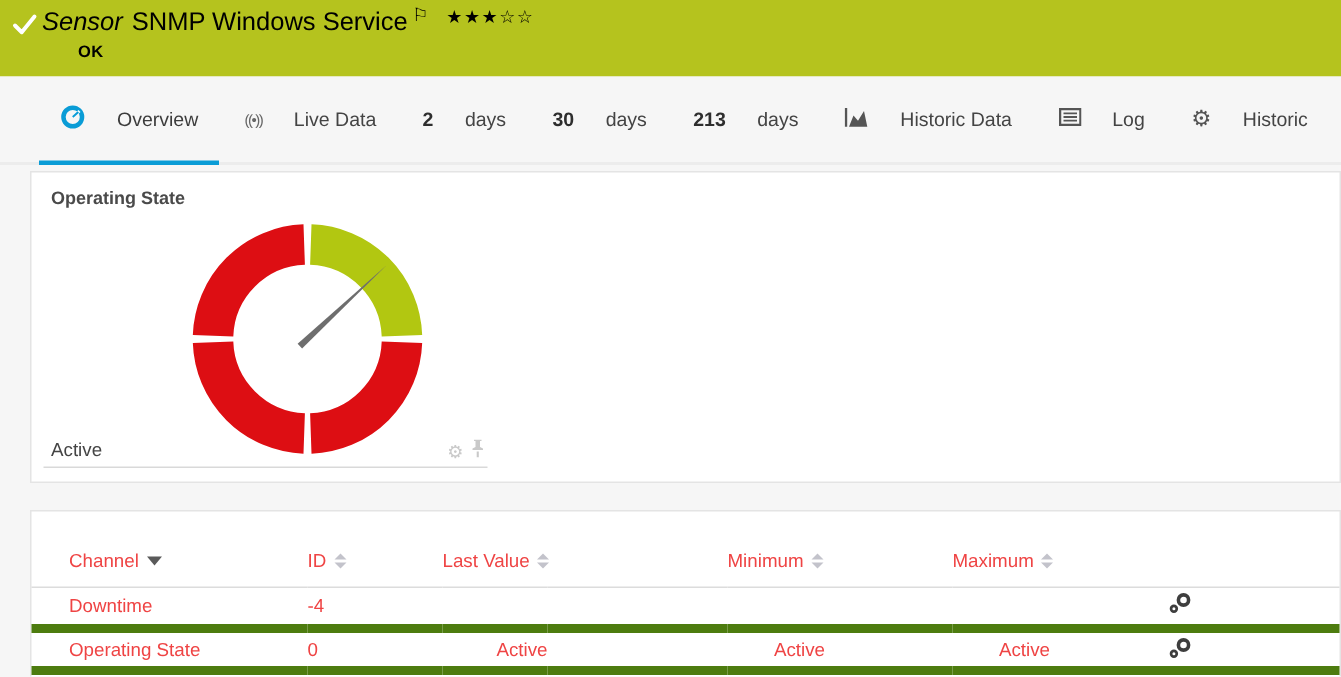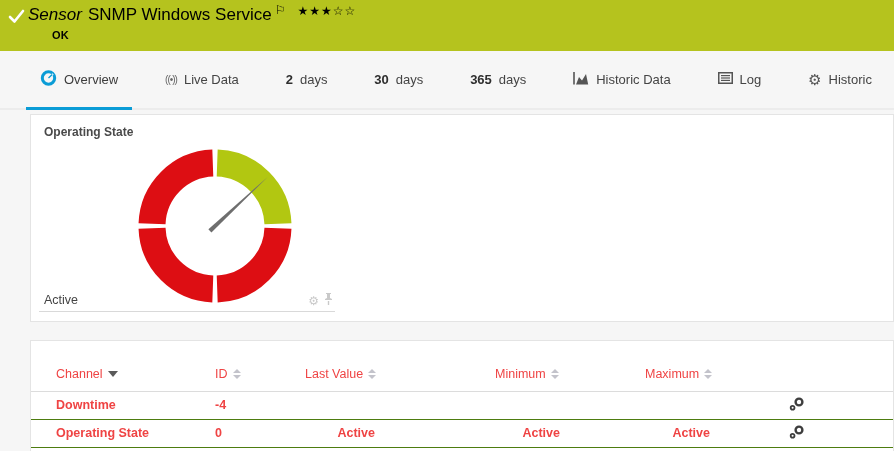--- a/index.html
+++ b/index.html
@@ -20,54 +20,54 @@
   .stars { margin-left:12px; font-size:12px; letter-spacing:1px; vertical-align:top; position:relative; top:-1px; cursor:pointer; }
   .status-ok { position:absolute; left:52px; top:29px; font-size:11px; font-weight:bold; letter-spacing:0.3px; }
 
   
   .tabbar {
     height:59px; background:#f6f6f6; border-bottom:2px solid #ececec;
     display:flex; align-items:stretch; justify-content:space-between;
     padding:0 8px 0 26px; position:relative;
   }
   .tab {
-    display:flex; align-items:center; gap:7px;
+    display:flex; align-items:center; gap:21px;
     font-size:13px; color:#444; padding:0 14px; position:relative; cursor:pointer; white-space:nowrap;
   }
   .tab .num { font-weight:bold; color:#2e2e2e; }
   .tab.active { color:#3c3c3c; }
   .tab.active::after {
     content:""; position:absolute; left:0; right:0; bottom:-2px; height:3px; background:#0a9cd6;
   }
   .txt-icon { font-style:normal; color:#666; }
   .txt-icon.live { font-size:10px; letter-spacing:-1px; position:relative; top:-1px; }
   .txt-icon.gear { font-size:15px; color:#555; line-height:1; }
   .tab svg, .tab .txt-icon { flex:0 0 auto; }
 
   
-  .panel { background:#fff; border:1px solid #e4e4e4; margin-left:30px; position:relative; }
+  .panel { background:#fff; border:1px solid #e4e4e4; margin-left:20px; position:relative; }
   .panel-gauge { margin-top:4px; height:208px; }
   .panel-table { margin-top:18px; height:140px; }
 
   .panel-title { position:absolute; left:13px; top:10px; font-size:12px; font-weight:bold; color:#4a4a4a; }
 
   .gauge-wrap { position:absolute; left:104px; top:31px; width:160px; height:160px; }
 
   .gauge-footer {
     position:absolute; left:8px; top:176px; width:296px;
     border-bottom:1px solid #d9d9d9; padding:2px 2px 4px 5px;
     display:flex; align-items:flex-end; font-size:12.5px; color:#444;
   }
   .gauge-footer .spacer { flex:1; }
   .footer-icon { color:#c9c9c9; font-size:12px; line-height:1; margin-left:5px; cursor:pointer; }
 
   
   table.channels { width:100%; border-collapse:collapse; margin-top:16px; font-size:12.5px; color:#ef4444; table-layout:fixed; }
   table.channels th { font-weight:normal; text-align:left; height:34px; border-bottom:1px solid #dcdcdc; vertical-align:middle; white-space:nowrap; overflow:visible; }
-  table.channels td { height:28px; border-bottom:1px solid #4d7c0f; vertical-align:middle; white-space:nowrap;font-weight:bold; }
+  table.channels td { height:28px; border-bottom:6px solid #4d7c0f; vertical-align:middle; white-space:nowrap; }
   table.channels th:first-child, table.channels td:first-child { padding-left:25px; }
   th.col-right, td.cell-right { }
   td.cell-right { text-align:right; }
   th .hdr-inner { display:inline-flex; align-items:center; gap:5px; cursor:pointer; }
 
   
   .caret-desc { width:0; height:0; border-left:5px solid transparent; border-right:5px solid transparent; border-top:6px solid #5a5a5a; display:inline-block; }
   .sort-both { display:inline-flex; flex-direction:column; gap:2px; }
   .sort-both i { display:block; width:0; height:0; border-left:4px solid transparent; border-right:4px solid transparent; }
   .sort-both .up { border-bottom:4px solid #c3c3cb; }
@@ -110,21 +110,21 @@
     <span class="tab-num num">2</span>
     <span class="tab-label">days</span>
   </div>
     <div class="tab">
 
     <span class="tab-num num">30</span>
     <span class="tab-label">days</span>
   </div>
     <div class="tab">
 
-    <span class="tab-num num">365</span>
+    <span class="tab-num num">213</span>
     <span class="tab-label">days</span>
   </div>
     <div class="tab">
     <span class="tab-icon"><svg width="16" height="13" viewBox="0 0 16 13">
           <line x1="1" y1="0" x2="1" y2="12.5" stroke="#555" stroke-width="1.6"></line>
           <path d="M3 12.5 L6 5 L9 8.5 L13 2 L15.2 12.5 Z" fill="#555"></path>
         </svg></span>
 
     <span class="tab-label">Historic Data</span>
   </div>

